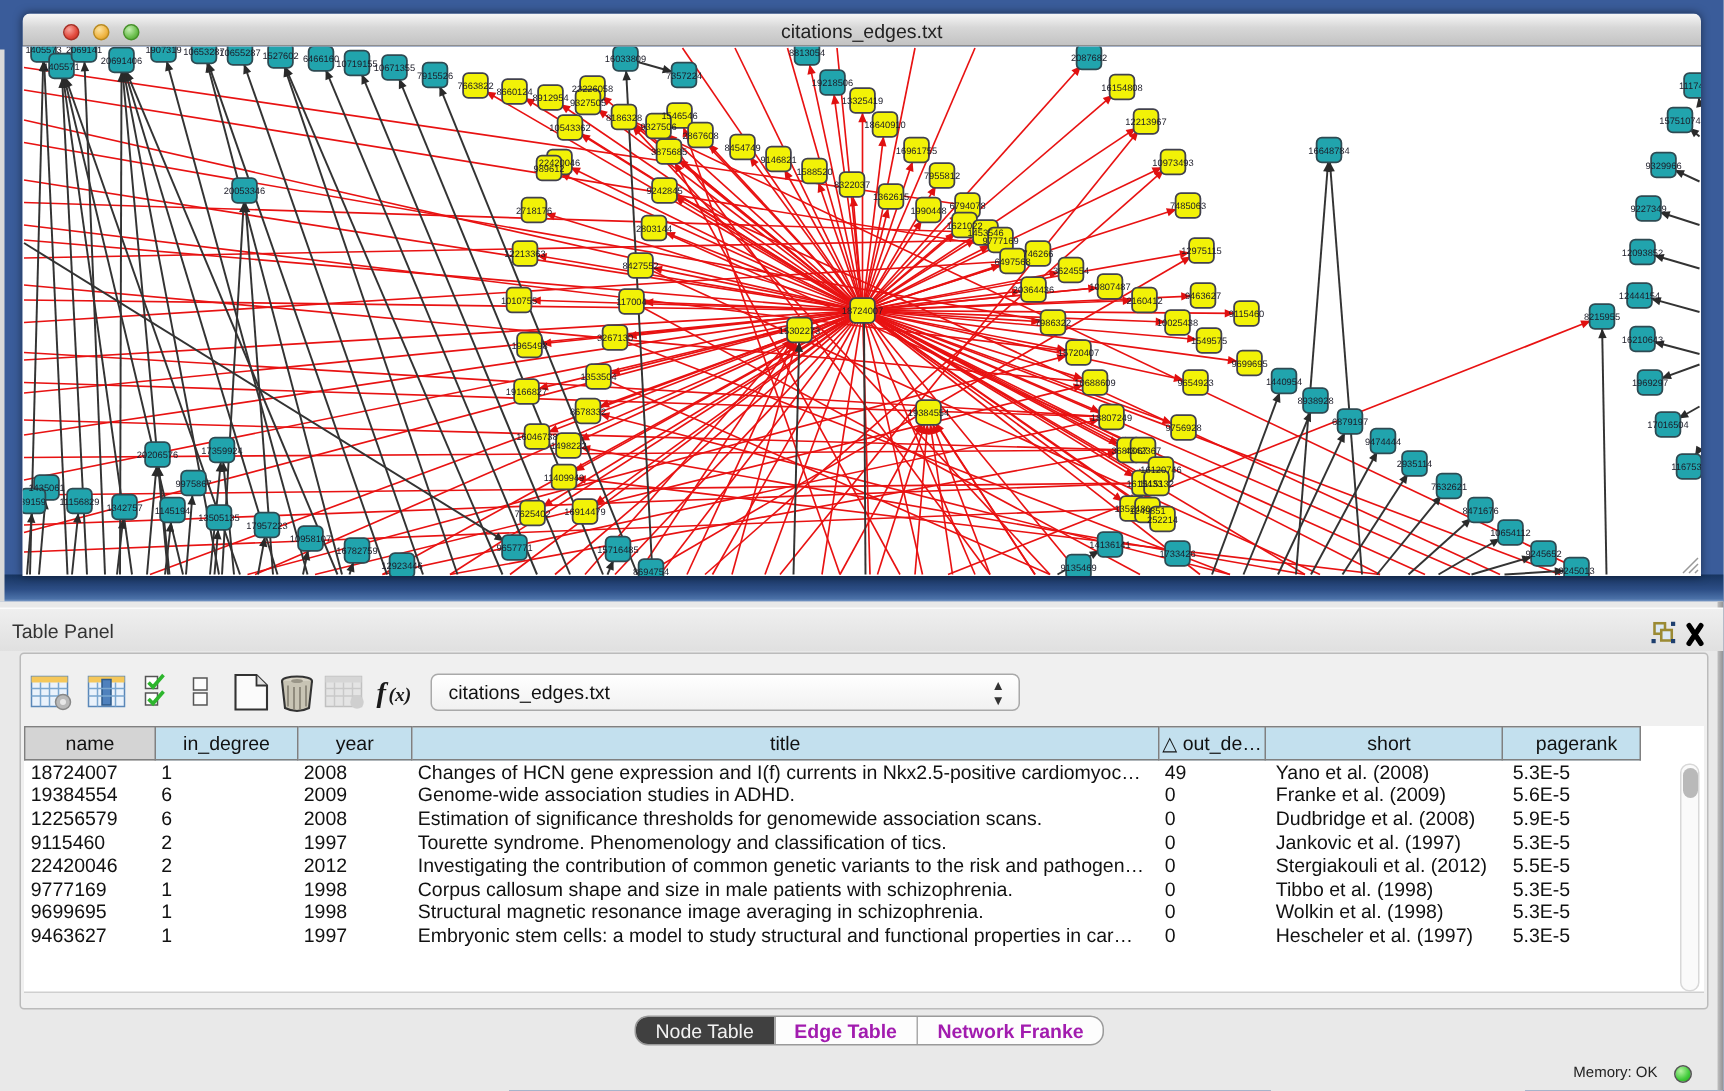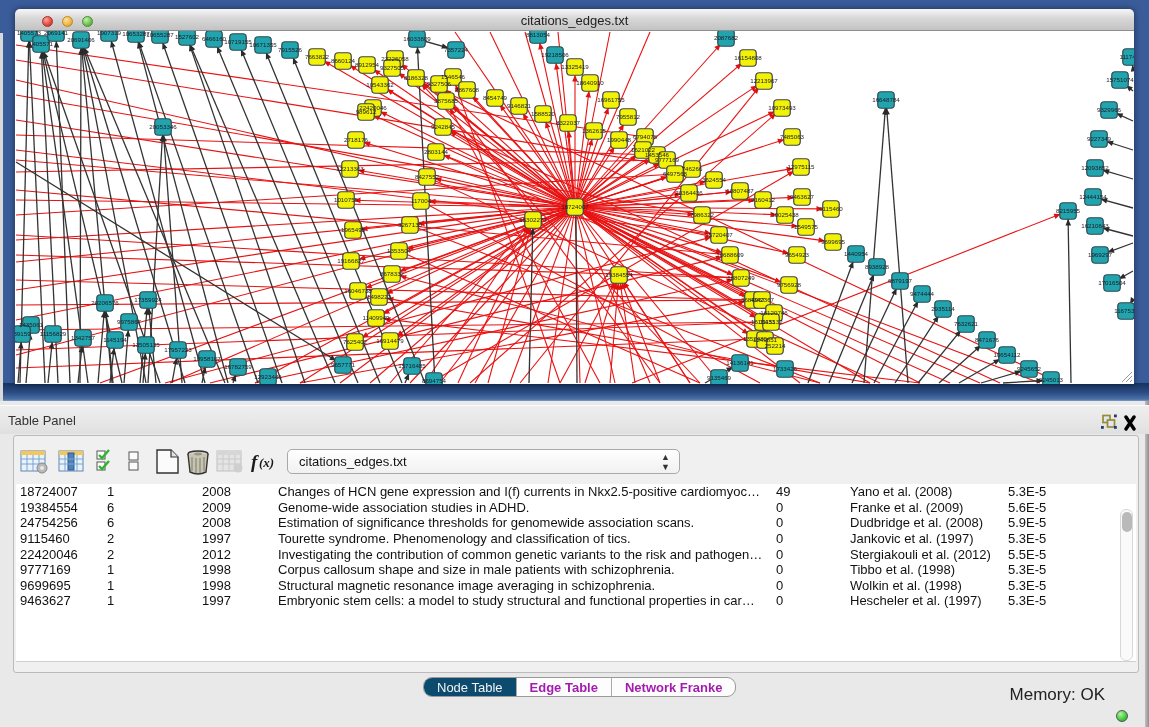--- a/index.html
+++ b/index.html
@@ -24,23 +24,23 @@
 .twrap{position:absolute;left:2px;top:48px;width:1120px;height:178px;background:#fff;border-bottom:1px solid #cfcfcf}
 table{border-collapse:collapse;font-size:13px;color:#111;table-layout:fixed;width:1077px;background:#fff}
 th{background:#c3e0ee;border:1px solid #808080;font-weight:normal;font-size:13px;height:22px;padding:0}
 th.first{background:#d4d4d4}
 td{height:15.6px;padding:0 0 0 4px;white-space:nowrap;overflow:hidden;border:none;font-size:13px}
 .c1{width:87px}.c2{width:95px}.c3{width:76px}.c4{width:498px}.c5{width:71px}.c6{width:158px;padding-left:7px}.c7{width:92px;padding-left:7px}
 .sbar{position:absolute;left:1106px;top:73px;width:13px;height:152px;background:#fafafa;border:1px solid #d8d8d8;border-radius:6px}
 .sthumb{position:absolute;left:1px;top:2px;width:10px;height:20px;background:#b9b9b9;border-radius:5px}
 .tabs{position:absolute;left:423px;top:276px;height:20px;border:1px solid #9a9a9a;border-radius:9px;overflow:hidden;display:flex;background:#fdfdfd}
 .tab{font-size:13px;font-weight:bold;color:#a21caf;line-height:19px;padding:0 13px;border-right:1px solid #aaa}
-.tab.sel{background:#0c4a6e;color:#f2f2f2;font-weight:normal}
+.tab.sel{background:#404040;color:#f2f2f2;font-weight:normal}
 .tab:last-child{border-right:none}
-.mem{position:absolute;right:44px;bottom:22px;font-size:17px;color:#222}
+.mem{position:absolute;right:44px;bottom:6px;font-size:10px;color:#222}
 .led{position:absolute;right:21px;bottom:5px;width:12px;height:12px;border-radius:50%;background:radial-gradient(circle at 35% 30%,#b4f3a0,#3fca39 60%,#23a01e);border:1px solid #555}
 .pxicons{position:absolute;right:10px;top:8px}
 </style></head><body>
 <div class="desk"></div>
 <div class="band"></div>
 <div class="sliver"></div>
 <div class="win">
   <div class="tbar">
       <div class="ttl">citations_edges.txt</div>
     <div class="tl r"></div>
@@ -786,40 +786,49 @@
           <circle cx="21" cy="17" r="4.5" fill="#b5b5b5"></circle>
         </g>
         <text x="232" y="20" font-family="Liberation Serif" font-style="italic" font-weight="bold" font-size="19" fill="#1a1a1a">f</text>
         <text x="240" y="19" font-family="Liberation Serif" font-style="italic" font-weight="bold" font-size="13" fill="#1a1a1a">(x)</text>
       </svg>
     </div>
     <div class="combo">citations_edges.txt<div class="ar">▲<br>▼</div></div>
     <div class="twrap">
         <table>
       <tbody>
+            <tr>
+              <th class="first c1">name</th>
+              <th class="c2">in_degree</th>
+              <th class="c3">year</th>
+              <th class="c4">title</th>
+              <th class="c5">△ out_de…</th>
+              <th class="c6">short</th>
+              <th class="c7">pagerank</th>
+            </tr>
       <tr>
               <td class="c1">18724007</td>
               <td class="c2">1</td>
               <td class="c3">2008</td>
               <td class="c4">Changes of HCN gene expression and I(f) currents in Nkx2.5-positive cardiomyoc…</td>
               <td class="c5">49</td>
               <td class="c6">Yano et al. (2008)</td>
               <td class="c7">5.3E-5</td>
             </tr>
             <tr>
               <td class="c1">19384554</td>
               <td class="c2">6</td>
               <td class="c3">2009</td>
               <td class="c4">Genome-wide association studies in ADHD.</td>
               <td class="c5">0</td>
               <td class="c6">Franke et al. (2009)</td>
               <td class="c7">5.6E-5</td>
             </tr>
             <tr>
-              <td class="c1">24754256</td>
+              <td class="c1">12256579</td>
               <td class="c2">6</td>
               <td class="c3">2008</td>
               <td class="c4">Estimation of significance thresholds for genomewide association scans.</td>
               <td class="c5">0</td>
               <td class="c6">Dudbridge et al. (2008)</td>
               <td class="c7">5.9E-5</td>
             </tr>
             <tr>
               <td class="c1">9115460</td>
               <td class="c2">2</td>

